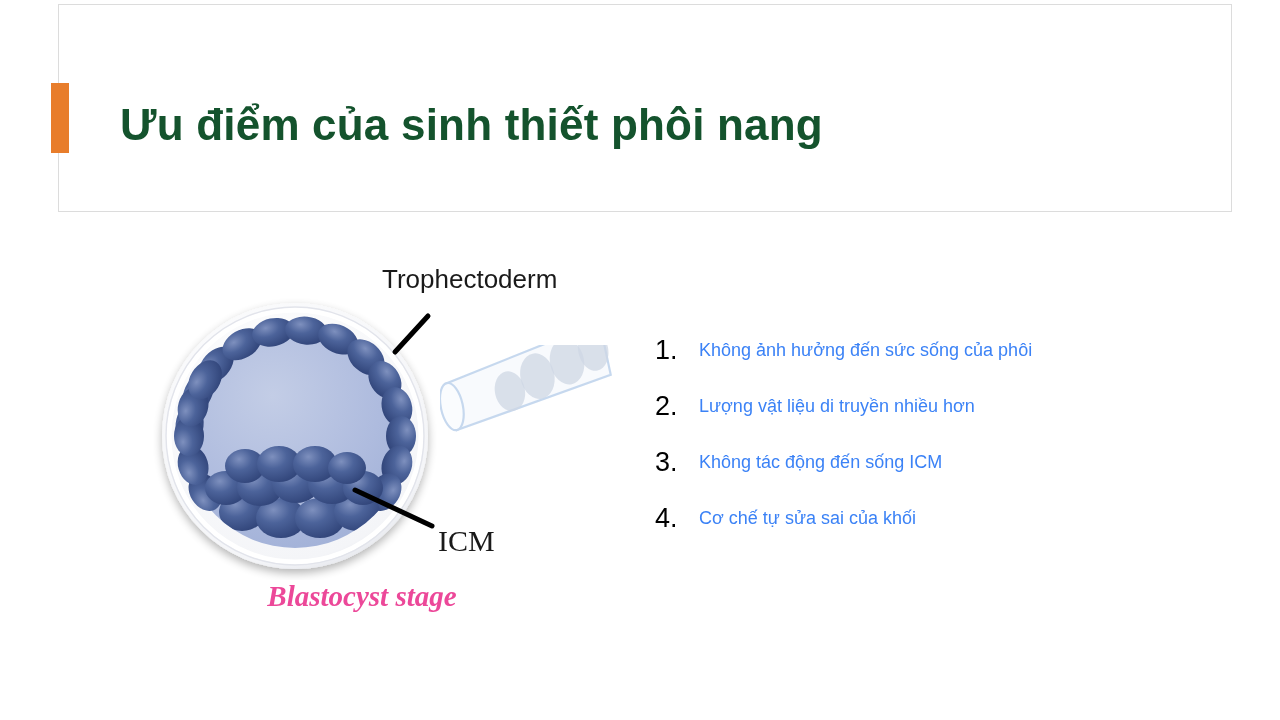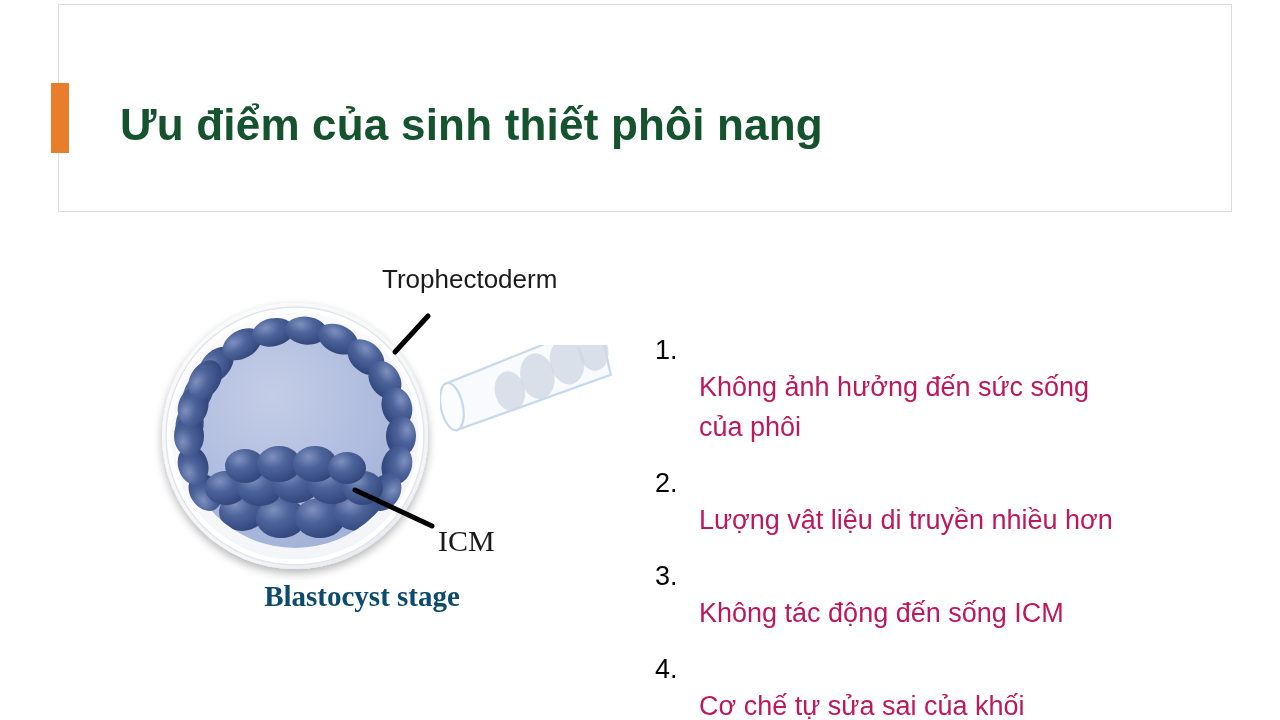--- a/index.html
+++ b/index.html
@@ -78,22 +78,23 @@
   }
   #fig-caption-stage {
     position: absolute;
     left: 57px;
     top: 330px;
     width: 330px;
     text-align: center;
     font-family: "Liberation Serif", serif;
     font-weight: bold;
     font-size: 29px;
-    color: #0c4a6e;
-    white-space: nowrap;
+    color: #ec4899;
+    white-space: nowrap;
+    font-style: italic;
   }
   #fig-credit {
     position: absolute;
     left: 40px;
     top: 382px;
     width: 370px;
     text-align: center;
     font-size: 13.5px;
     font-weight: bold;
     color: #111111;
@@ -131,25 +132,24 @@
     margin-bottom: 16px;
   }
   .bullet-num {
     width: 44px;
     flex: 0 0 44px;
     font-size: 27px;
     line-height: 40px;
     color: #000000;
   }
   .bullet-text {
-    font-size: 27px;
+    font-size: 18px;
     line-height: 40px;
-    color: #be185d;
+    color: #3b82f6;
     max-width: 430px;
-    margin-top: 37px;
   }
 </style>
 </head>
 <body>
 
 <div id="slide">
 
   <div id="title-frame"></div>
   <div id="title-accent"></div>
   <div id="title-text">Ưu điểm của sinh thiết phôi nang</div>

